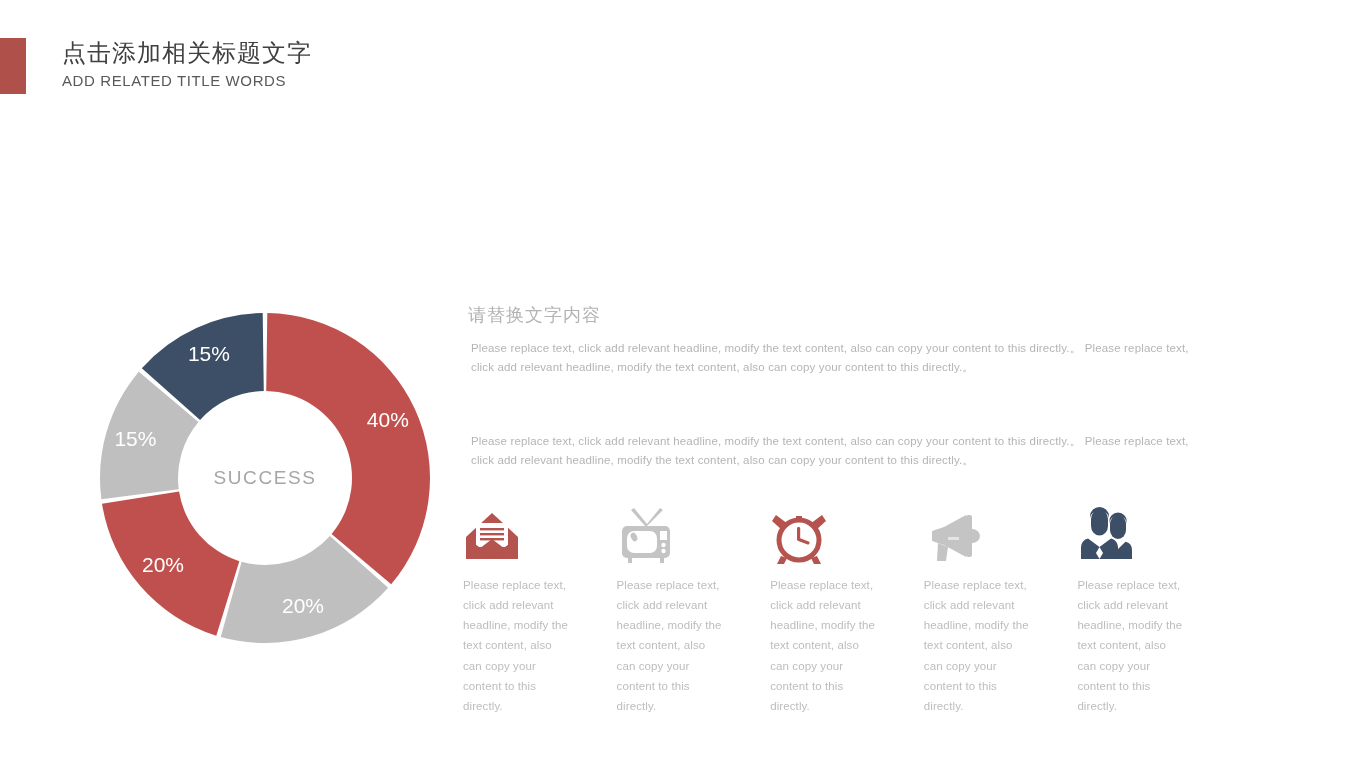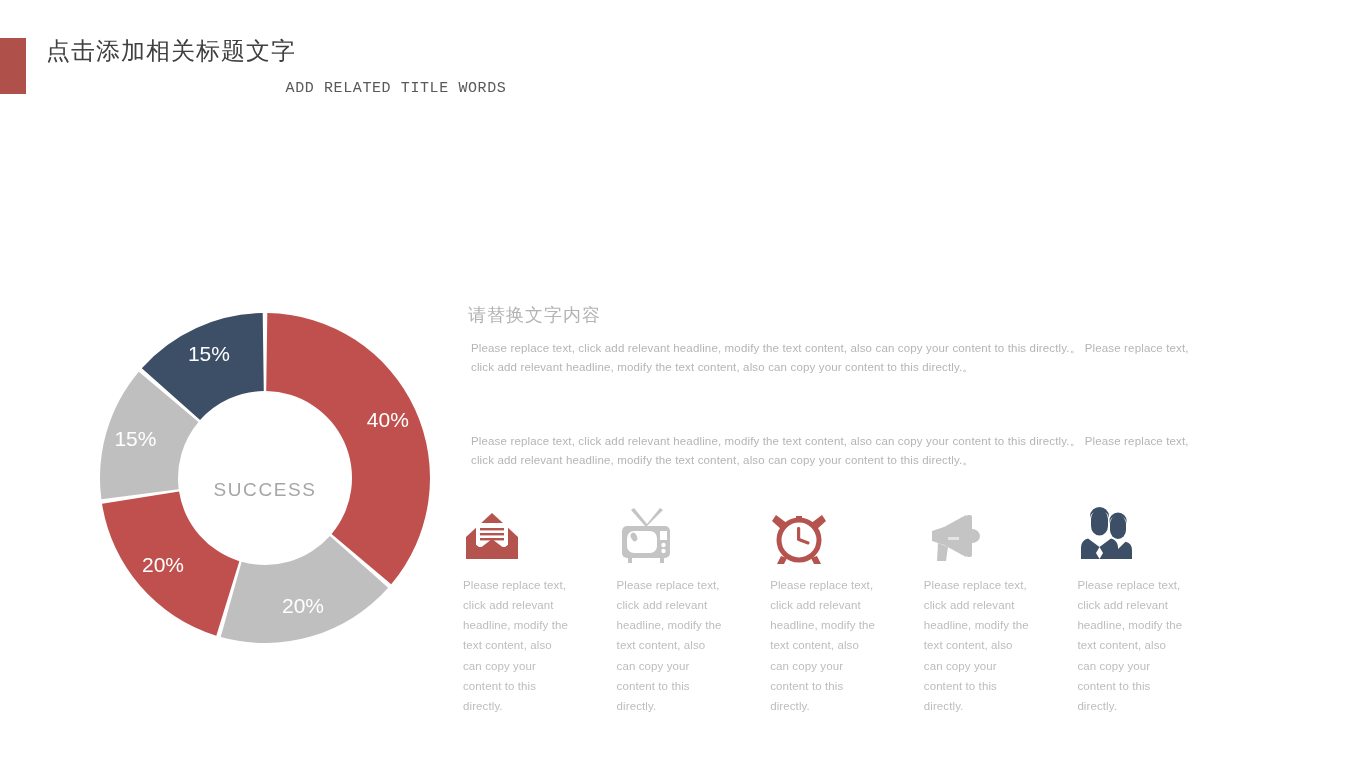--- a/index.html
+++ b/index.html
@@ -20,41 +20,39 @@
   #header-accent-bar {
     position: absolute;
     left: 0;
     top: 38px;
     width: 26px;
     height: 56px;
     background: #b0504b;
   }
   #header-block {
     position: absolute;
-    left: 46px;
+    left: 62px;
     top: 38px;
     width: 700px;
-    font-family: Liberation Mono, monospace;
   }
   #page-title {
     font-size: 24px;
     color: #404040;
     line-height: 1.25;
     letter-spacing: 1px;
     font-weight: 400;
     white-space: nowrap;
   }
   #page-subtitle {
-    margin-top: 12px;
+    margin-top: 4px;
     font-size: 15px;
     color: #595959;
     letter-spacing: 0.6px;
     font-weight: 400;
     white-space: nowrap;
-    text-align: center;
   }
 
   
   #donut-chart {
     position: absolute;
     left: 99px;
     top: 312px;
     width: 332px;
     height: 332px;
   }
@@ -62,21 +60,21 @@
   .slice-label {
     font-family: "Liberation Sans", sans-serif;
     font-size: 21px;
     fill: #ffffff;
     text-anchor: middle;
     dominant-baseline: middle;
   }
   #donut-center-label {
     position: absolute;
     left: 0;
-    top: 12px;
+    top: 0;
     width: 332px;
     height: 332px;
     display: flex;
     align-items: center;
     justify-content: center;
     font-size: 19px;
     color: #a6a6a6;
     letter-spacing: 1.6px;
     pointer-events: none;
   }

